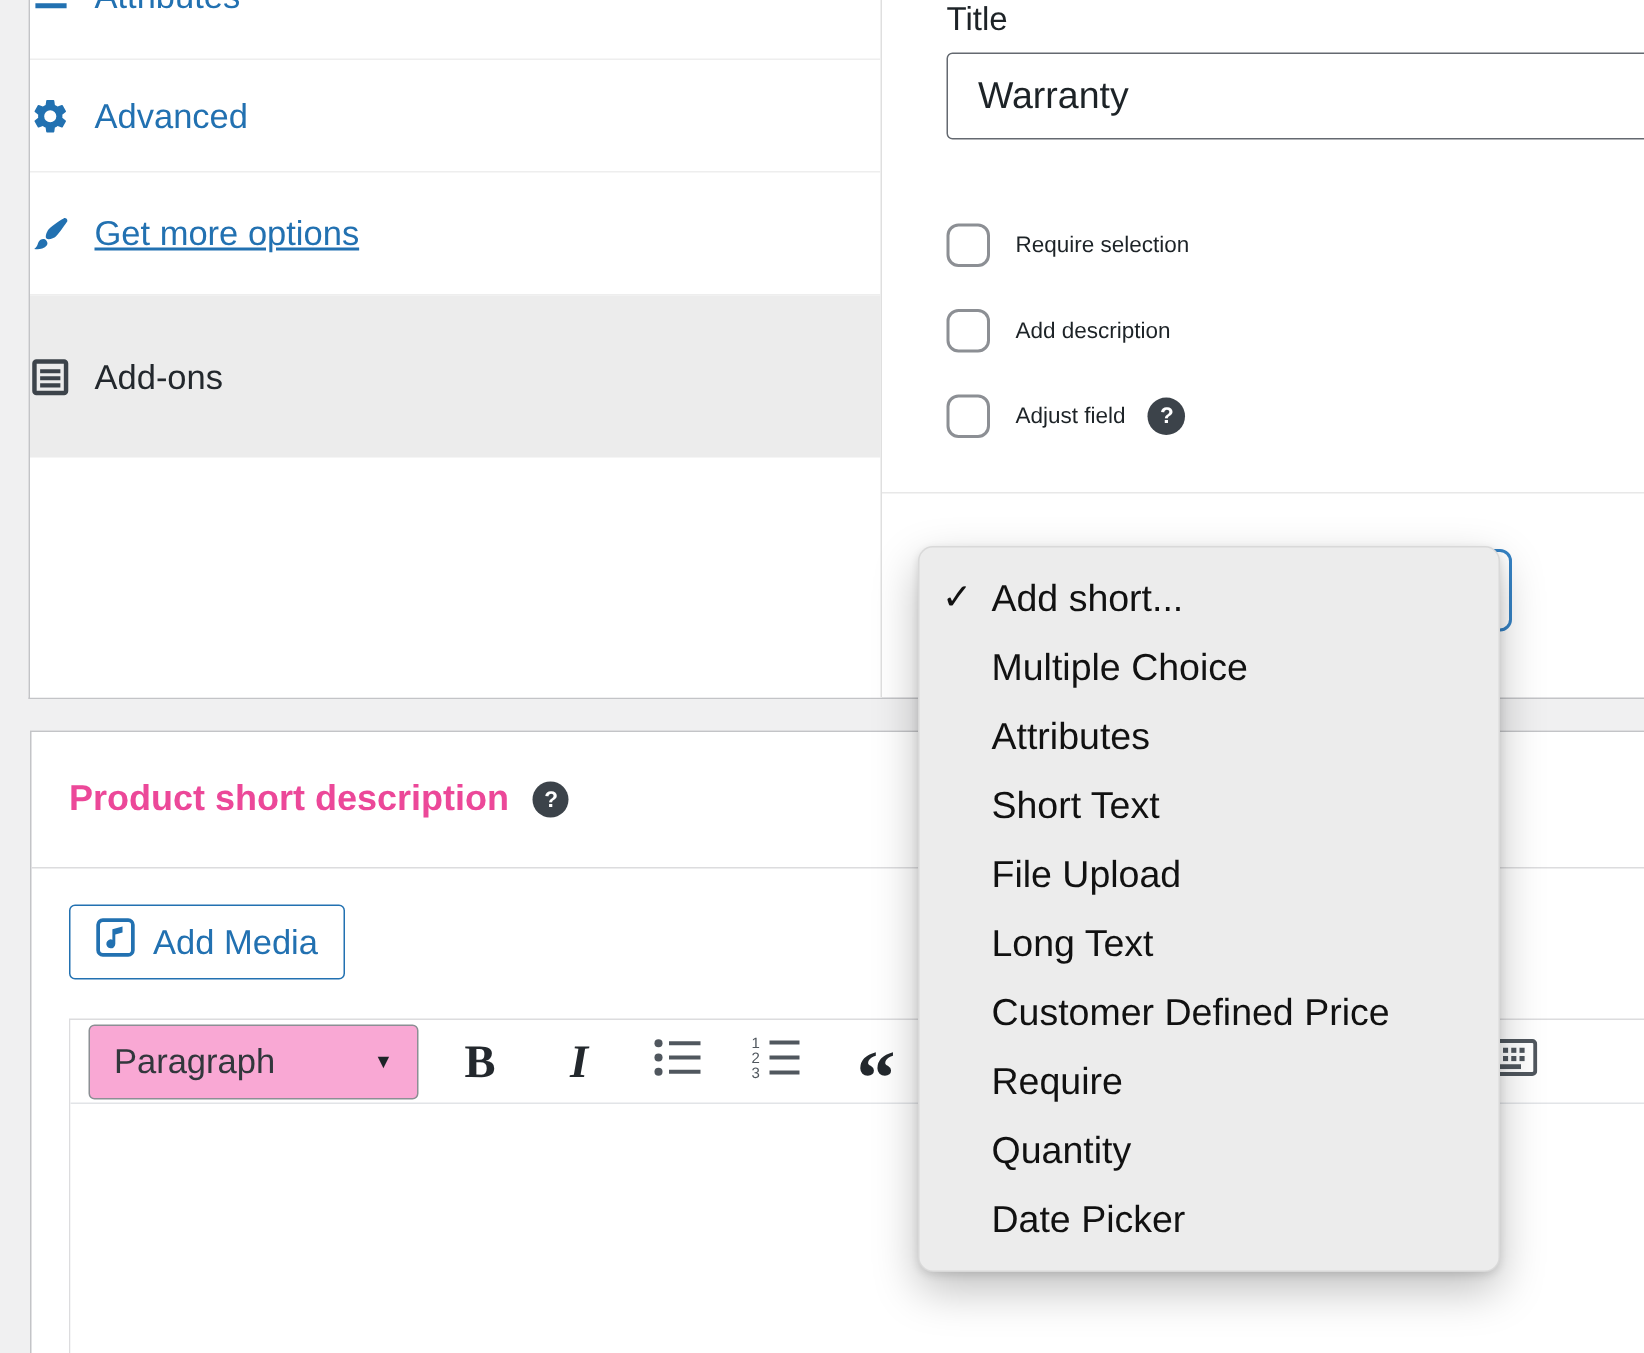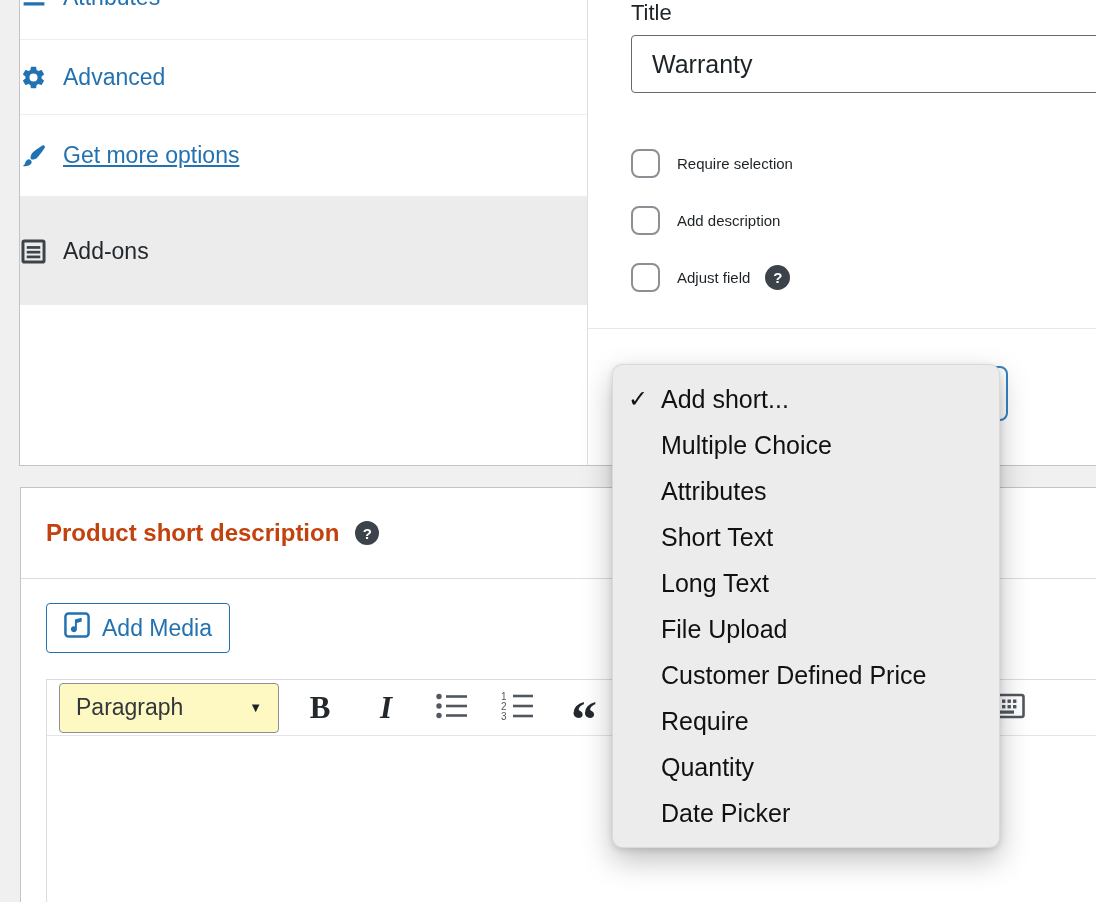--- a/index.html
+++ b/index.html
@@ -67,39 +67,39 @@
 
   
   .shortdesc {
     position:absolute; left:20px; top:487px; width:1082px; height:470px;
     background:#fff; border:1px solid #c3c4c7; z-index:2;
   }
   .shortdesc-head {
     height:91px; display:flex; align-items:center; padding-left:25px;
     border-bottom:1px solid #dcdcde;
   }
-  .shortdesc-title { font-size:24px; font-weight:bold; color:#c2410c; }
+  .shortdesc-title { font-size:24px; font-weight:bold; color:#ec4899; }
   .shortdesc-head .helpdot { width:24px; height:24px; margin-left:16px; }
 
   .shortdesc-body { padding:24px 0 0 25px; }
   .media-btn {
     display:inline-flex; align-items:center; gap:12px; height:50px; padding:0 17px;
     background:#fff; border:1px solid #2271b1; border-radius:4px;
     color:#2271b1; font-size:23px; cursor:pointer;
   }
 
   .editor { margin-top:26px; border:1px solid #dcdcde; background:#fff; min-height:330px; }
   .ed-toolbar {
     height:56px; display:flex; align-items:center; padding-left:12px;
     border-bottom:1px solid #e2e4e7; background:#fff;
   }
   .fmt-select {
     width:220px; height:50px; border:1px solid #8c8f94; border-radius:4px;
     display:flex; align-items:center; justify-content:space-between;
-    padding:0 16px; font-size:23px; color:#32373c; background:#fef9c3; cursor:pointer;
+    padding:0 16px; font-size:23px; color:#32373c; background:#f9a8d4; cursor:pointer;
   }
   .fmt-arrow { font-size:13px; color:#1d2327; }
   .tb-btn {
     width:66px; height:50px; display:flex; align-items:center; justify-content:center;
     cursor:pointer; color:#23282d;
   }
   .tb-btn.first { margin-left:8px; }
   .glyph-b { font-family:"Liberation Serif",serif; font-weight:bold; font-size:31px; }
   .glyph-i { font-family:"Liberation Serif",serif; font-style:italic; font-weight:600; font-size:31px; }
   .glyph-q { font-family:"Liberation Serif",serif; font-weight:bold; font-size:52px; line-height:1; transform:translateY(12px); }
@@ -182,22 +182,22 @@
   <div class="addfield-btn"></div>
 
   <div class="menu">
     <div class="menu-item">
       <span class="check">✓</span>
       <span>Add short...</span>
     </div>
     <div class="menu-item"><span>Multiple Choice</span></div>
     <div class="menu-item"><span>Attributes</span></div>
     <div class="menu-item"><span>Short Text</span></div>
+    <div class="menu-item"><span>File Upload</span></div>
     <div class="menu-item"><span>Long Text</span></div>
-    <div class="menu-item"><span>File Upload</span></div>
     <div class="menu-item"><span>Customer Defined Price</span></div>
     <div class="menu-item"><span>Require</span></div>
     <div class="menu-item"><span>Quantity</span></div>
     <div class="menu-item"><span>Date Picker</span></div>
   </div>
 
   <div class="shortdesc">
     <div class="shortdesc-head">
       <span class="shortdesc-title">Product short description</span>
       <span class="helpdot">?</span>

